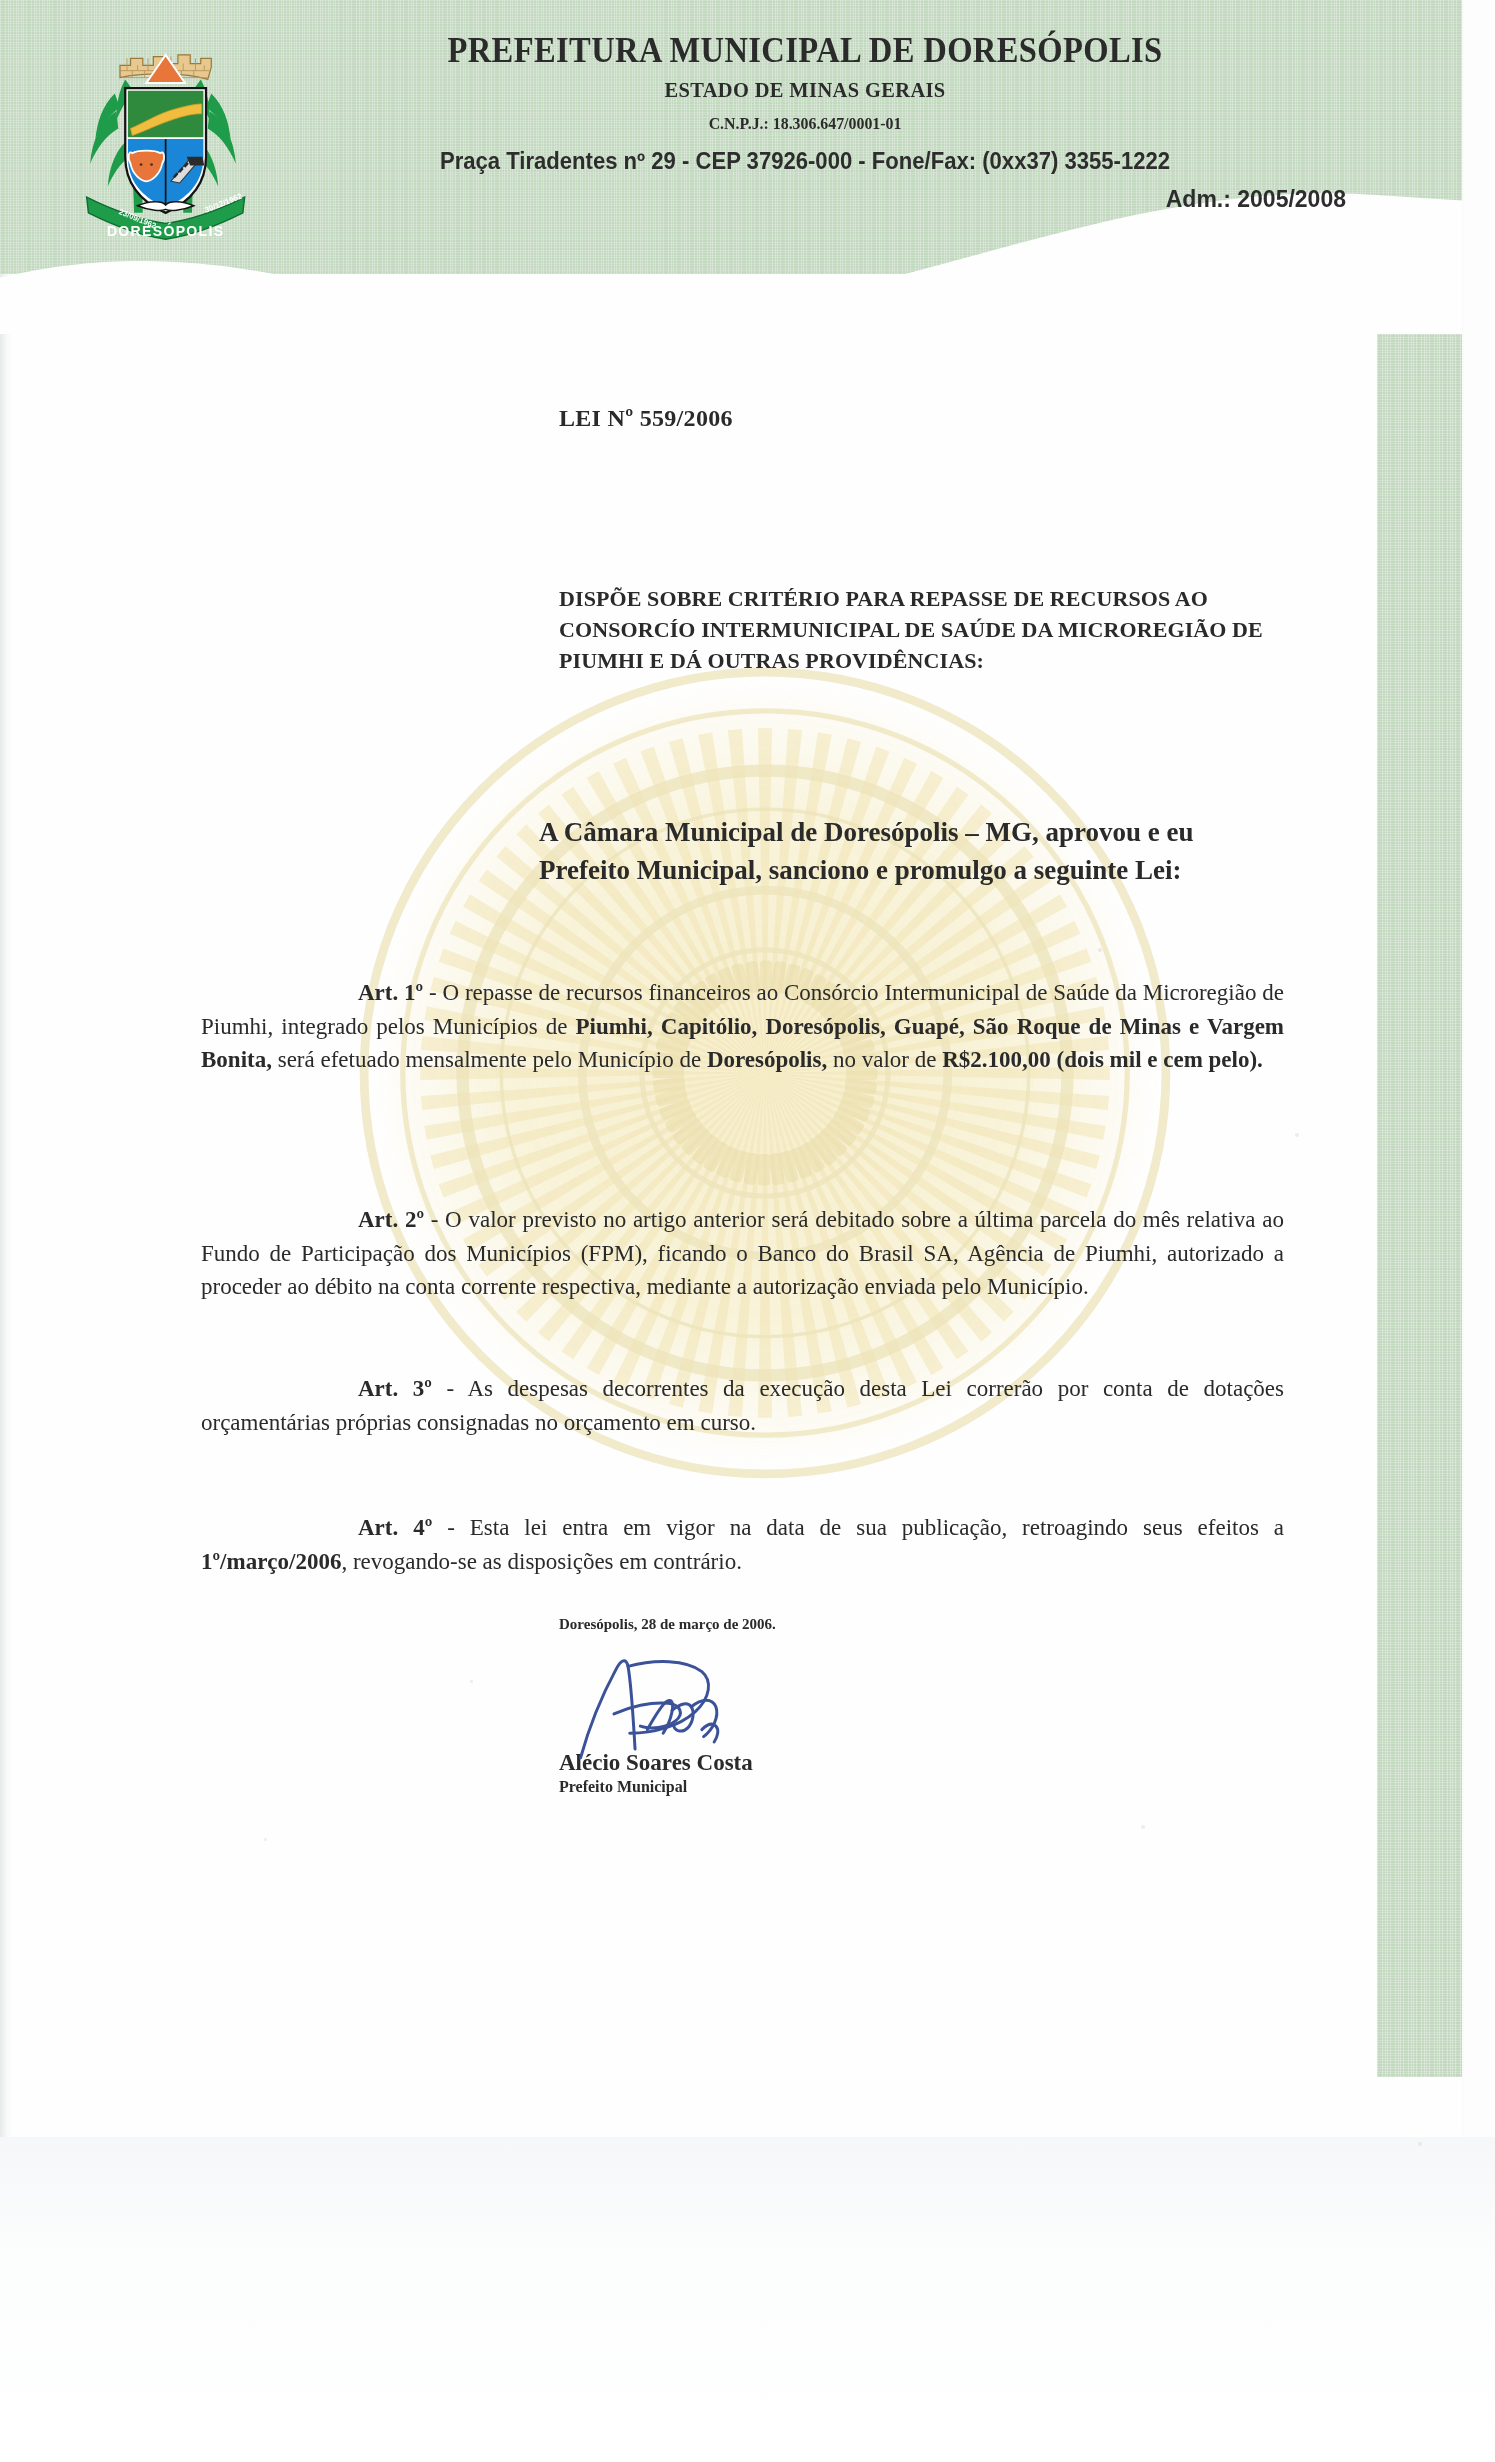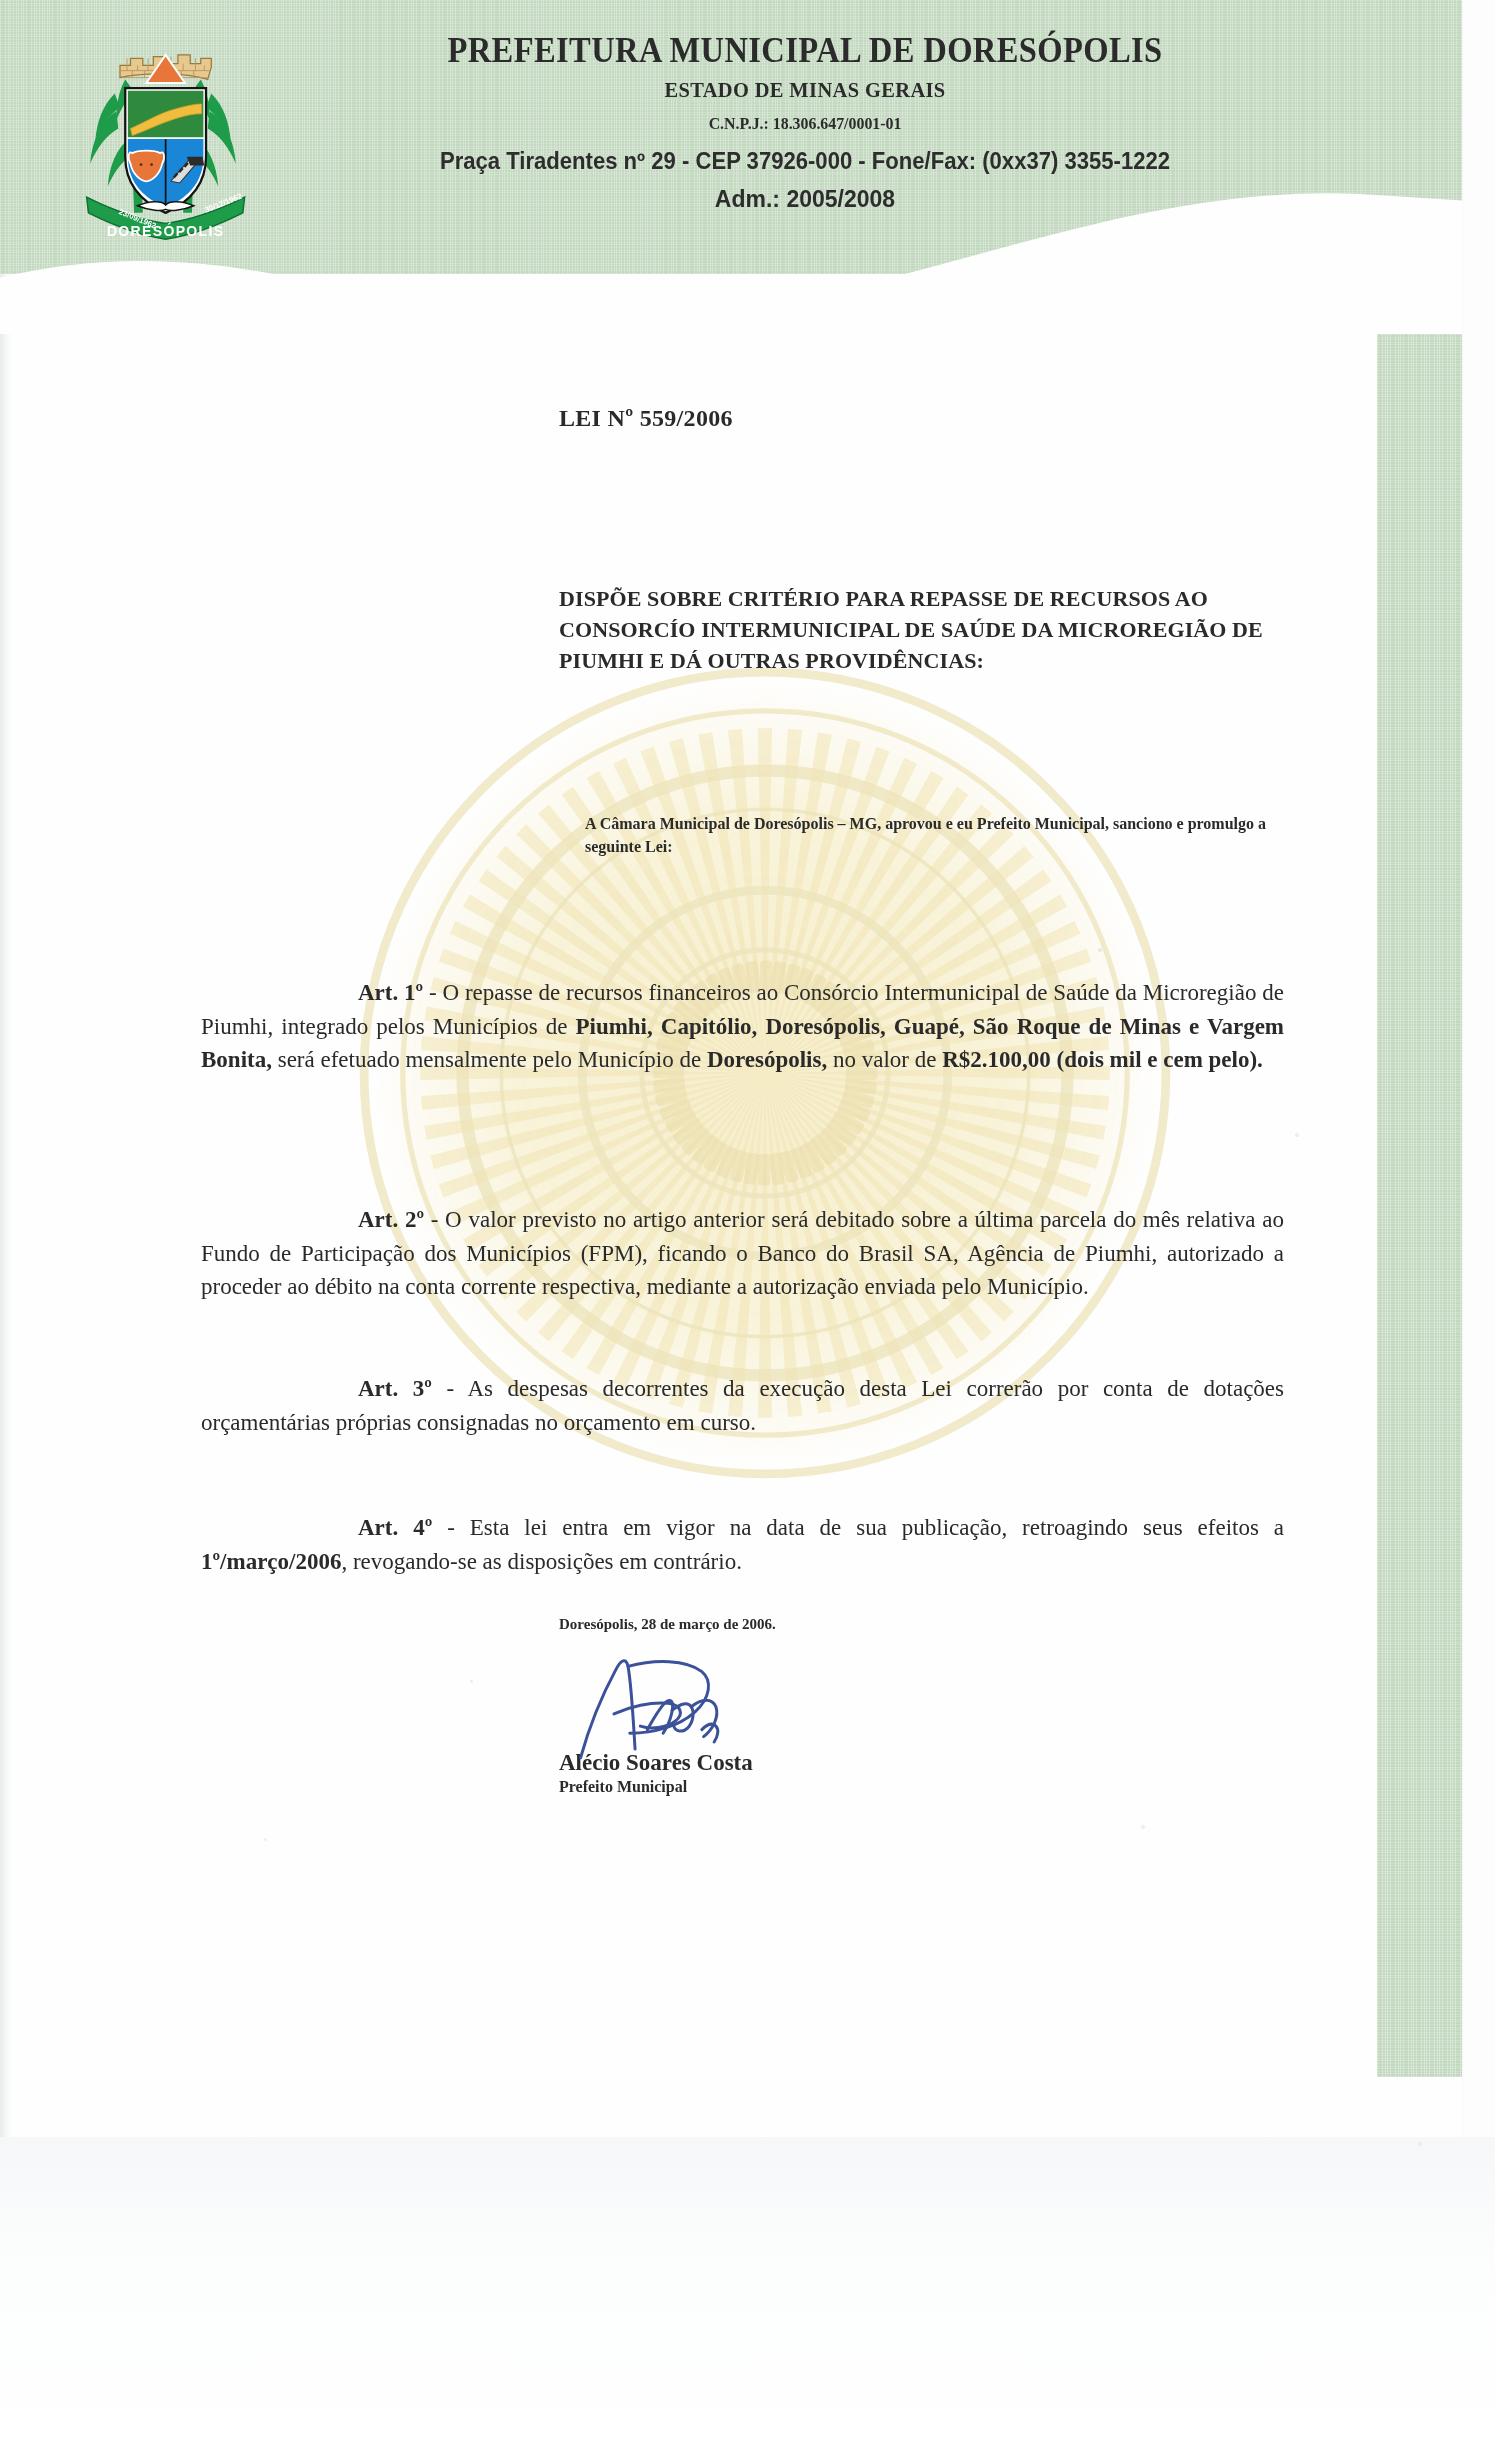--- a/index.html
+++ b/index.html
@@ -127,20 +127,21 @@
     transform: scaleX(0.96);
     transform-origin: center;
     color: #2d2d2d;
   }
   #org-adm {
     font-family: "Liberation Sans", sans-serif;
     font-size: 23px;
     font-weight: bold;
     margin-top: 11.4px;
     color: #2d2d2d;
+    text-align: right;
   }
 
   
   #watermark {
     position: absolute;
     left: 343px; top: 651px;
     width: 844px; height: 844px;
     z-index: 1;
     opacity: .85;
     pointer-events: none;
@@ -166,23 +167,23 @@
   #law-subject {
     left: 559px; top: 584px;
     width: 730px;
     font-size: 22px;
     font-weight: bold;
     line-height: 1.40;
     letter-spacing: 0.1px;
   }
 
   #preamble {
-    left: 585px; top: 813px;
+    left: 539px; top: 813px;
     width: 739px;
-    font-size: 16px;
+    font-size: 27px;
     font-weight: bold;
     line-height: 1.42;
   }
 
   .article {
     left: 201px;
     width: 1083px;
     font-size: 23px;
     line-height: 1.46;
     text-align: justify;

